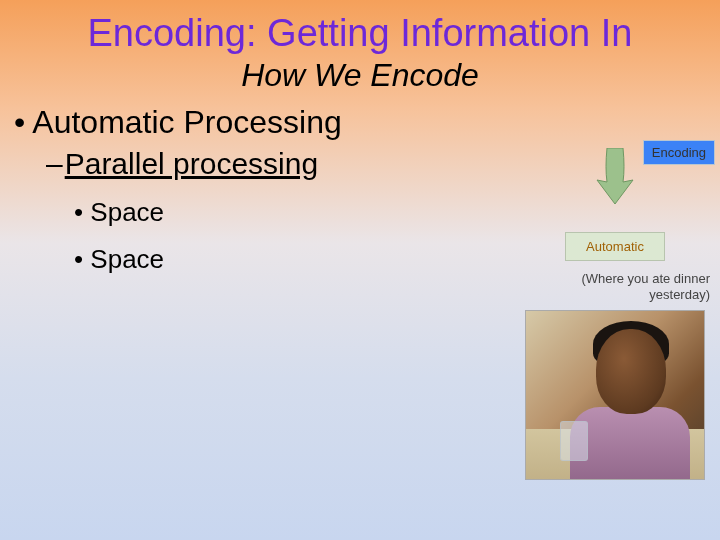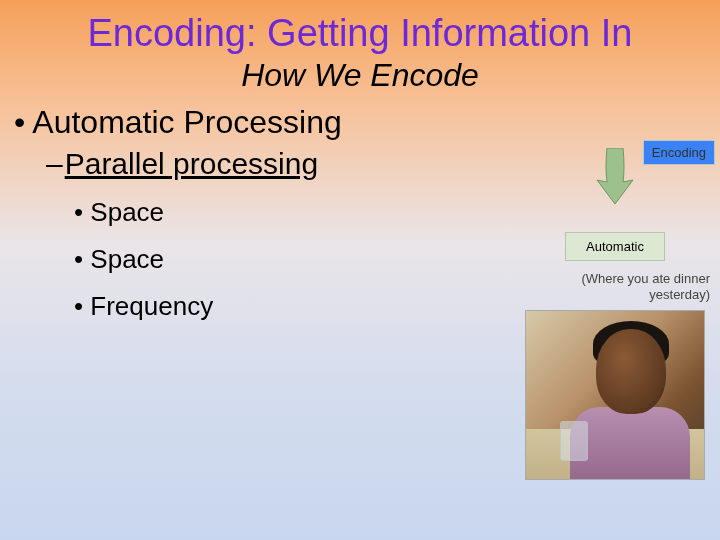--- a/index.html
+++ b/index.html
@@ -79,21 +79,21 @@
     width: 44px;
     height: 56px;
     margin: 8px auto 0;
     position: relative;
   }
   .arrow svg { display: block; }
   .auto-box {
     background: #dce8d2;
     border: 1px solid #b8c4ae;
     font-size: 13px;
-    color: #000000;
+    color: #a16207;
     text-align: center;
     padding: 6px 10px;
     width: 100px;
     margin: 4px auto 0;
   }
   .caption {
     font-size: 13px;
     color: #444;
     text-align: right;
     margin-top: 10px;
@@ -148,21 +148,20 @@
 <body>
 
 <div class="title">Encoding: Getting Information In</div>
 <div class="subtitle">How We Encode</div>
 
 <div class="content">
   <div class="l1">• Automatic Processing</div>
   <div class="l2">Parallel processing</div>
   <div class="l3">• Space</div>
   <div class="l3">• Space</div>
-  <div class="l3">• Frequency</div>
 </div>
 
 <div class="sidefig">
   <div class="enc-label">Encoding</div>
   <div class="arrow-area">
     <div class="arrow">
       <svg width="44" height="56" viewBox="0 0 44 56">
         <path d="M14 0 Q12 20 14 34 L4 32 L22 56 L40 32 L30 34 Q32 20 30 0 Z" fill="#9cc18c" stroke="#6f9762" stroke-width="1"></path>
       </svg>
     </div>

